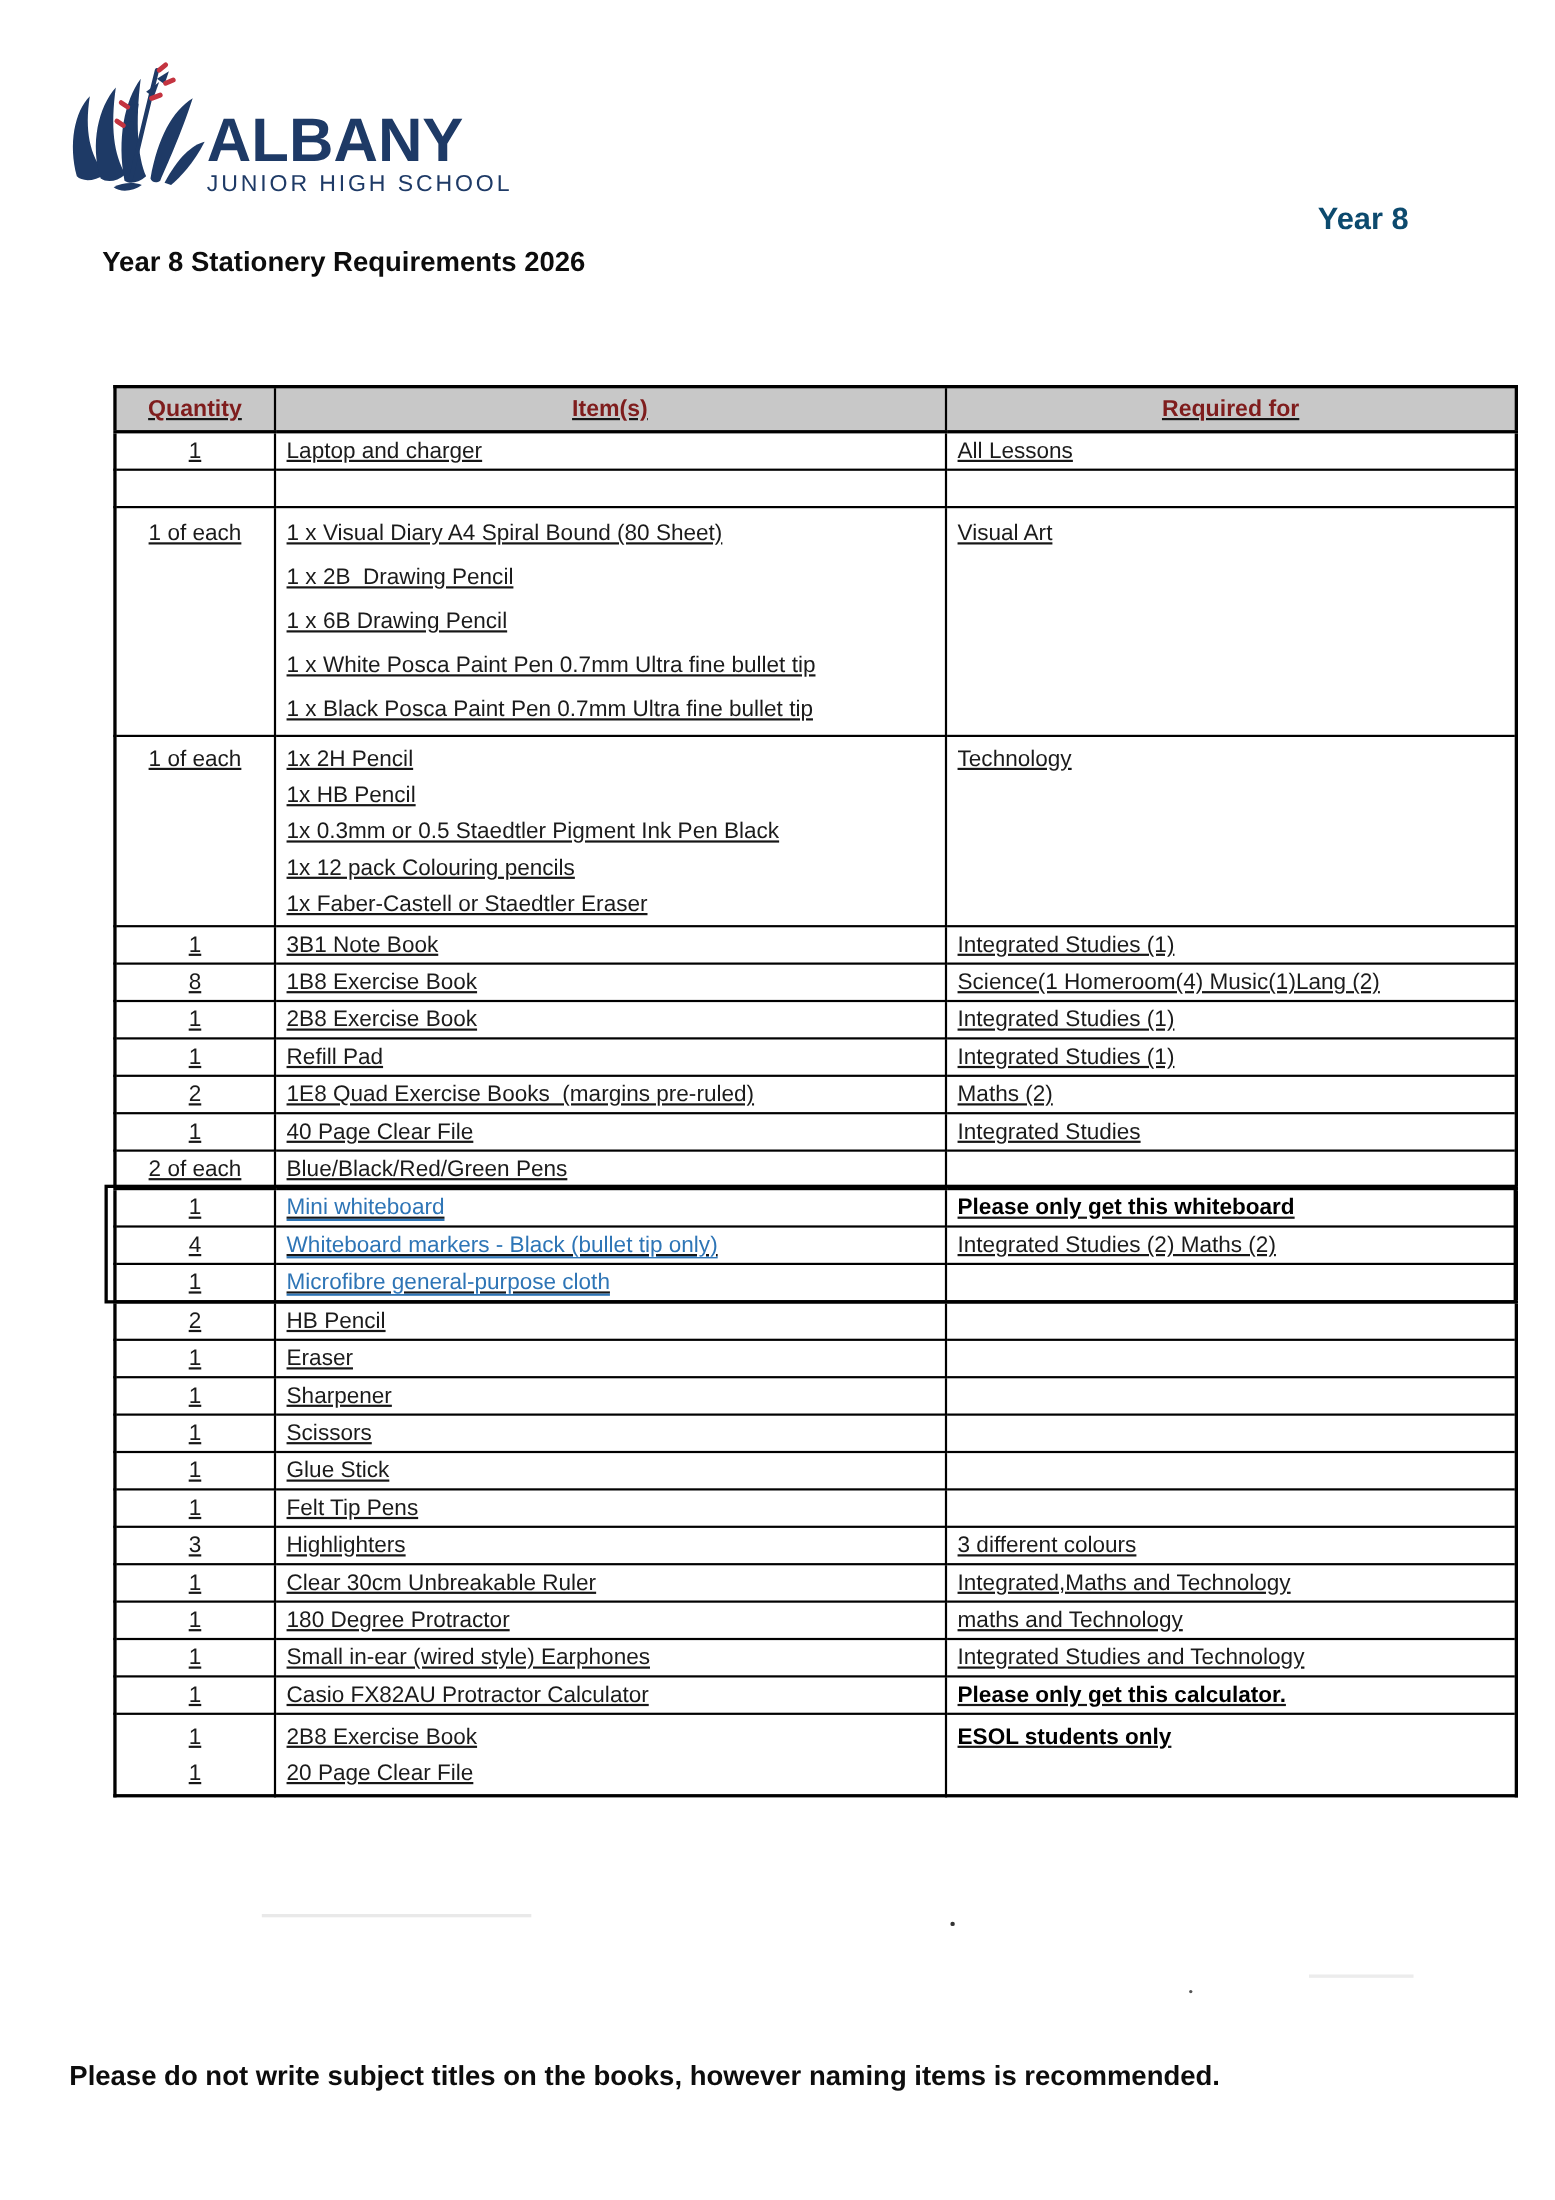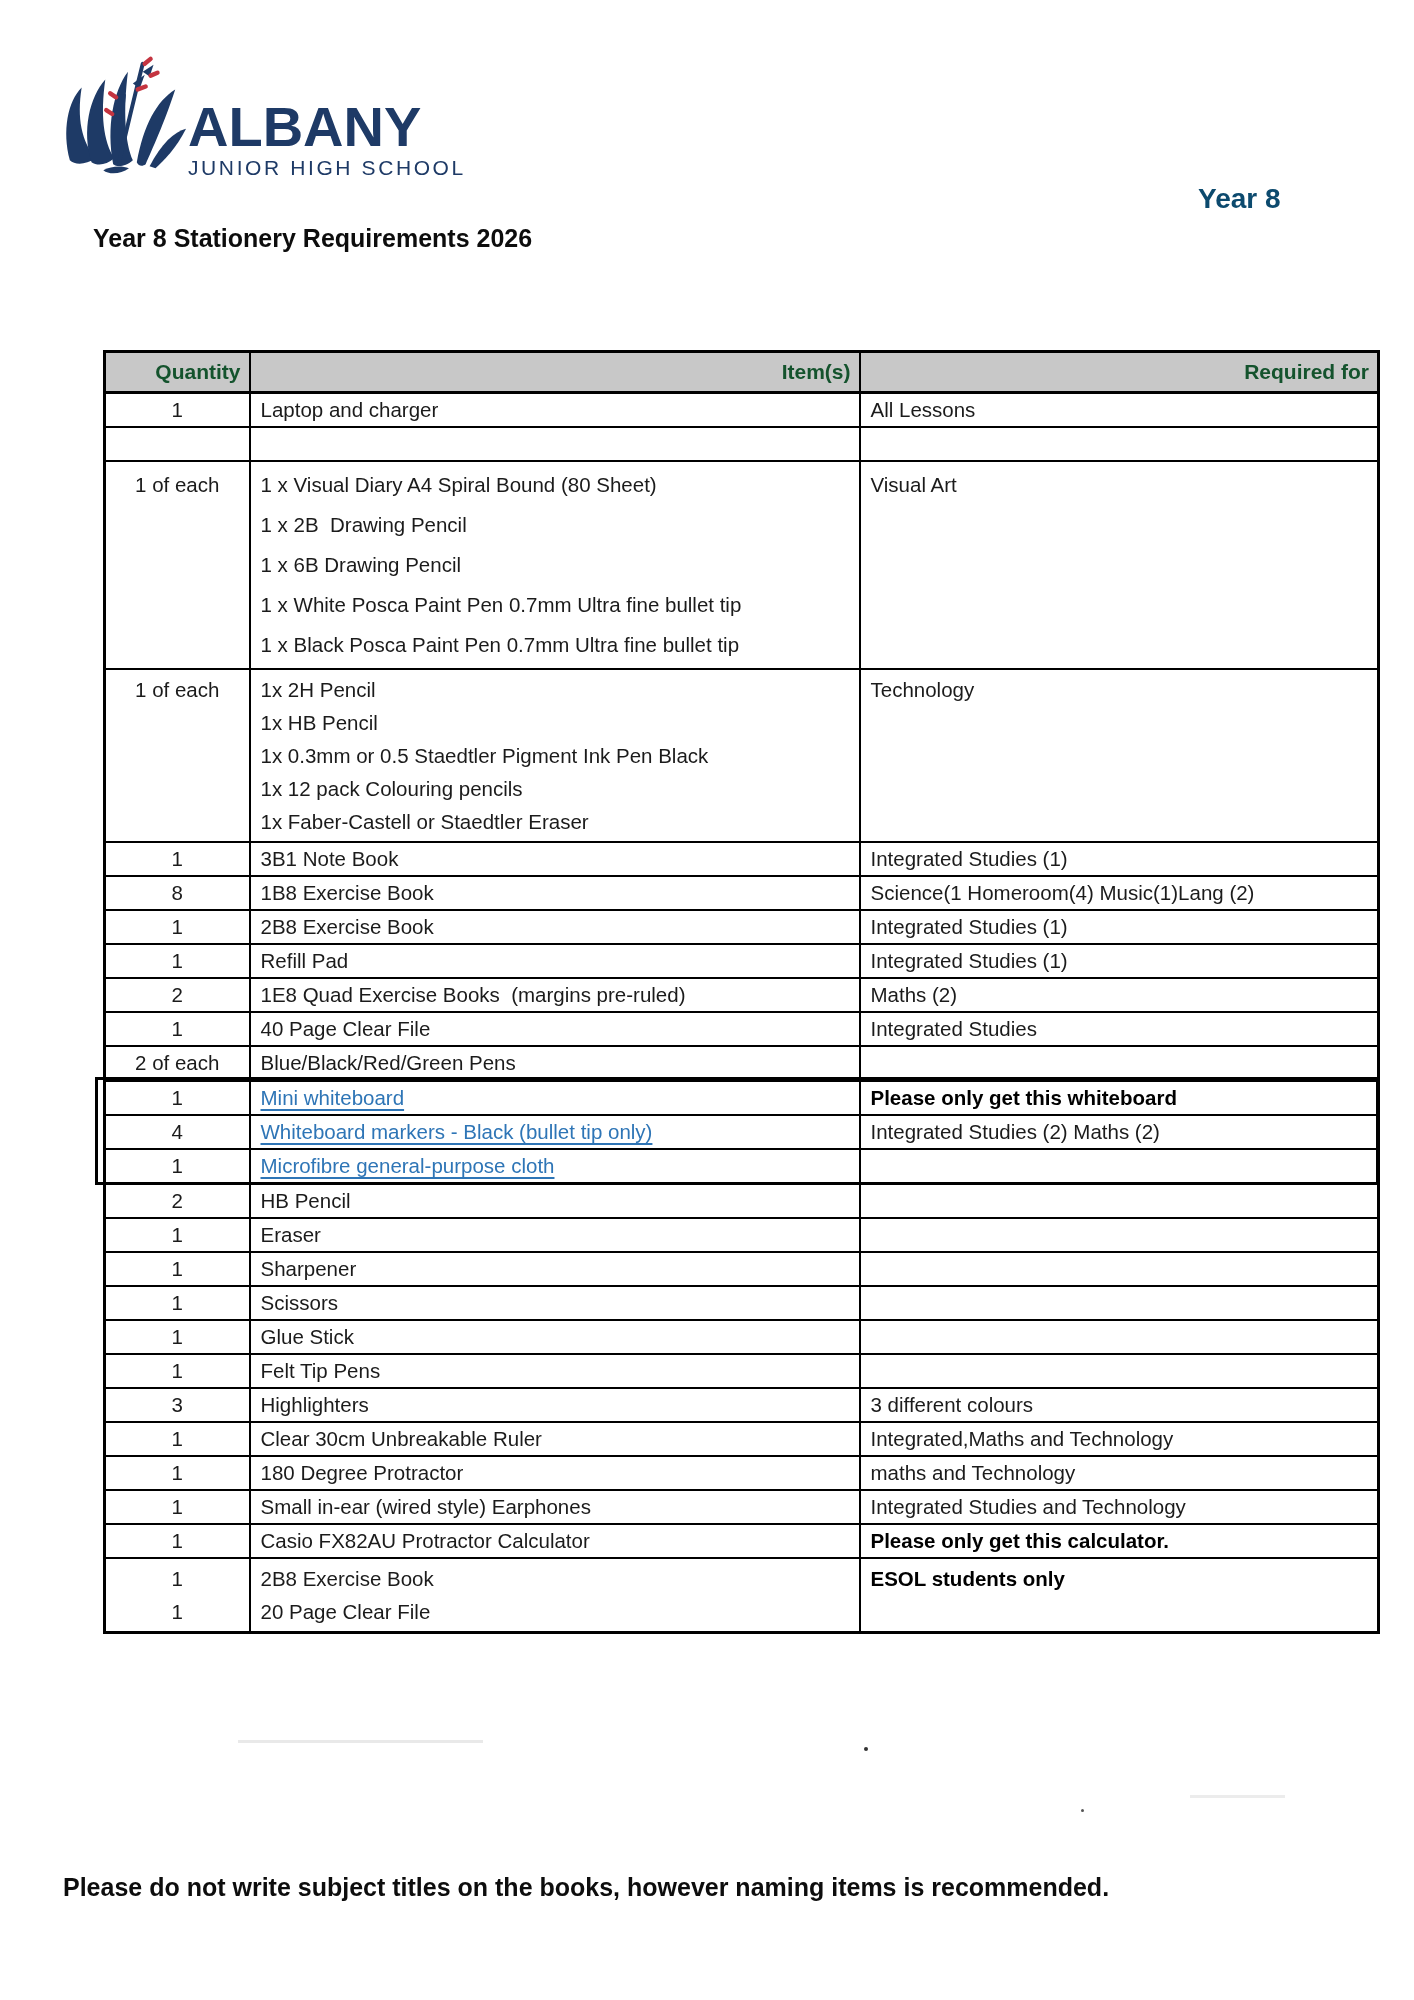--- a/index.html
+++ b/index.html
@@ -5,41 +5,41 @@
   :root{
     --navy:#1e3a66;
     --red:#c43440;
     --link:#2e75b6;
     --header-bg:#c8c8c8;
     --ink:#161616;
   }
   *{margin:0;padding:0;box-sizing:border-box;}
   html,body{width:1414px;height:2000px;background:#ffffff;overflow:hidden;
     font-family:"Liberation Sans", sans-serif;color:var(--ink);}
-  .page{position:relative;width:1414px;height:2000px;background:#fff;}
+  .page{position:relative;width:1414px;height:2000px;background:#fff;text-decoration:underline;}
 
   
   .logo{position:absolute;left:60px;top:42px;display:flex;align-items:flex-end;}
   .logo svg{display:block;}
   .logo-text{margin-left:0px;padding-bottom:10px;}
   .logo-name{font-size:56px;font-weight:bold;color:var(--navy);line-height:0.92;letter-spacing:0px;}
   .logo-sub{font-size:21px;color:var(--navy);letter-spacing:2.6px;margin-top:3px;}
 
   .year-label{position:absolute;left:1198px;top:183px;font-size:28px;font-weight:bold;color:#0c4a6e;}
 
   .doc-title{position:absolute;left:93px;top:224px;font-size:25px;font-weight:bold;color:#0d0d0d;}
 
   
   .table-wrap{position:absolute;left:103px;top:350px;width:1274px;}
   table{width:100%;border-collapse:collapse;border:3px solid #000;table-layout:fixed;}
   col.c-qty{width:145px;}
   col.c-items{width:610px;}
   col.c-req{width:519px;}
   th{border:2px solid #000;border-bottom:3px solid #000;background:var(--header-bg);
-     font-size:21px;font-weight:bold;padding:6px 8px;line-height:26px;text-align:right;color:#14532d;}
+     font-size:21px;font-weight:bold;padding:6px 8px;line-height:26px;text-align:center;color:#7f1d1d;}
   td{border:2px solid #000;font-size:20.5px;line-height:26px;padding:3px 10px;
      vertical-align:top;color:#1b1b1b;}
   td.cell-qty{text-align:center;}
   td.cell-items{}
   td.cell-req{padding-left:10px;}
   td.bold{font-weight:bold;color:#000;}
   tr.empty-row td{height:34px;}
   tr.spacing-lg td{line-height:40px;}
   tr.spacing-md td{line-height:33px;}
   tr.spacing-lg td.cell-items > *{max-width:505px;}

